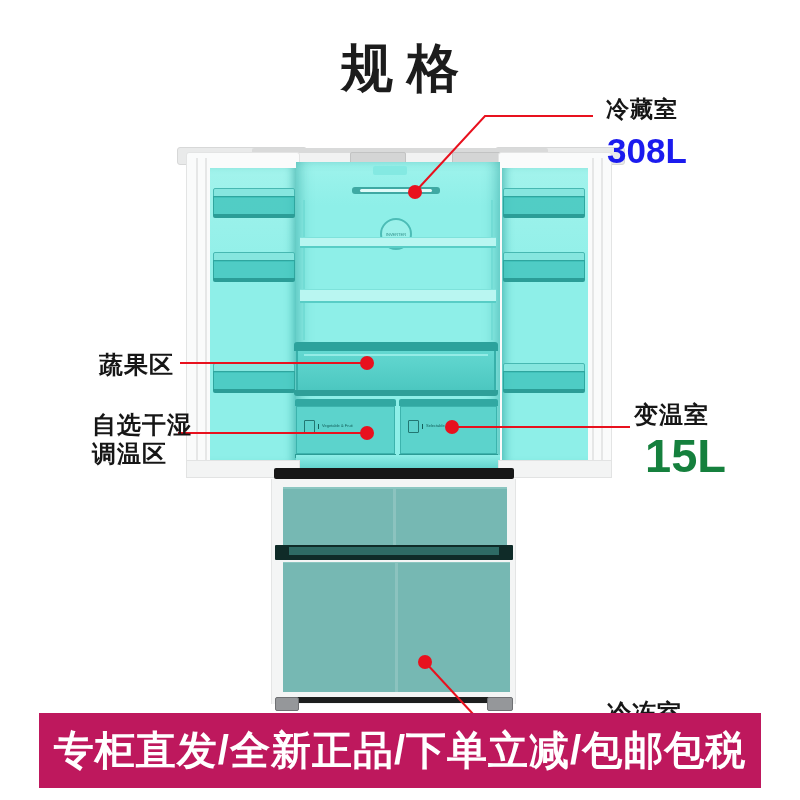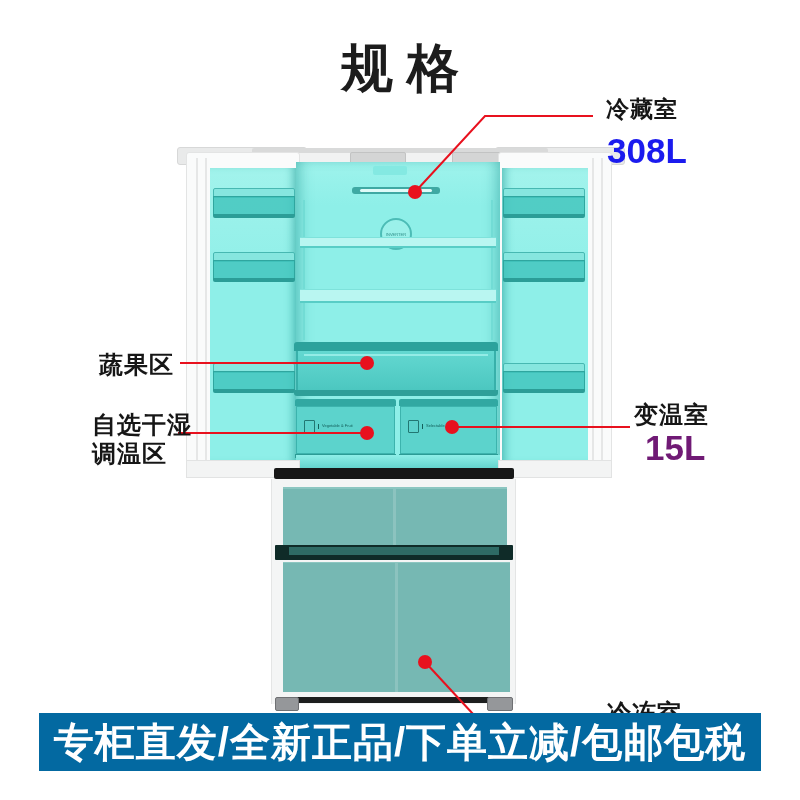--- a/index.html
+++ b/index.html
@@ -86,25 +86,25 @@
   .foot.l{left:275px;width:22px;} .foot.r{left:487px;width:24px;}
 
   
   .callout-svg{left:0;top:0;pointer-events:none;}
   .lbl{color:#161616;font-weight:600;}
   .lbl-cold{left:606px;top:94px;font-size:23px;letter-spacing:1px;text-align:center;}
   .val-cold{left:607px;top:120px;font-size:35px;font-weight:700;color:#1b1bee;margin-top:11px;}
   .lbl-veg{left:99px;top:349px;font-size:24px;letter-spacing:1px;}
   .lbl-hum{left:92px;top:410px;font-size:24px;line-height:29px;letter-spacing:1px;}
   .lbl-var{left:634px;top:399px;font-size:24px;letter-spacing:1px;}
-  .val-var{left:645px;top:428px;font-size:35px;font-weight:700;color:#701a75;}
+  .val-var{left:645px;top:428px;font-size:47px;font-weight:700;color:#15803d;}
   .lbl-frz{left:607px;top:697px;font-size:24px;letter-spacing:1px;}
 
   
-  .banner{left:39px;top:713px;width:722px;height:58px;background:#0369a1;
+  .banner{left:39px;top:713px;width:722px;height:75px;background:#be185d;
           display:flex;align-items:center;justify-content:center;}
   .banner .txt{color:#ffffff;font-size:40px;font-weight:700;letter-spacing:1px;white-space:nowrap;}
 </style>
 </head>
 <body>
 
 <div class="stage">
 
   <div class="abs page-title">规格</div>
 

